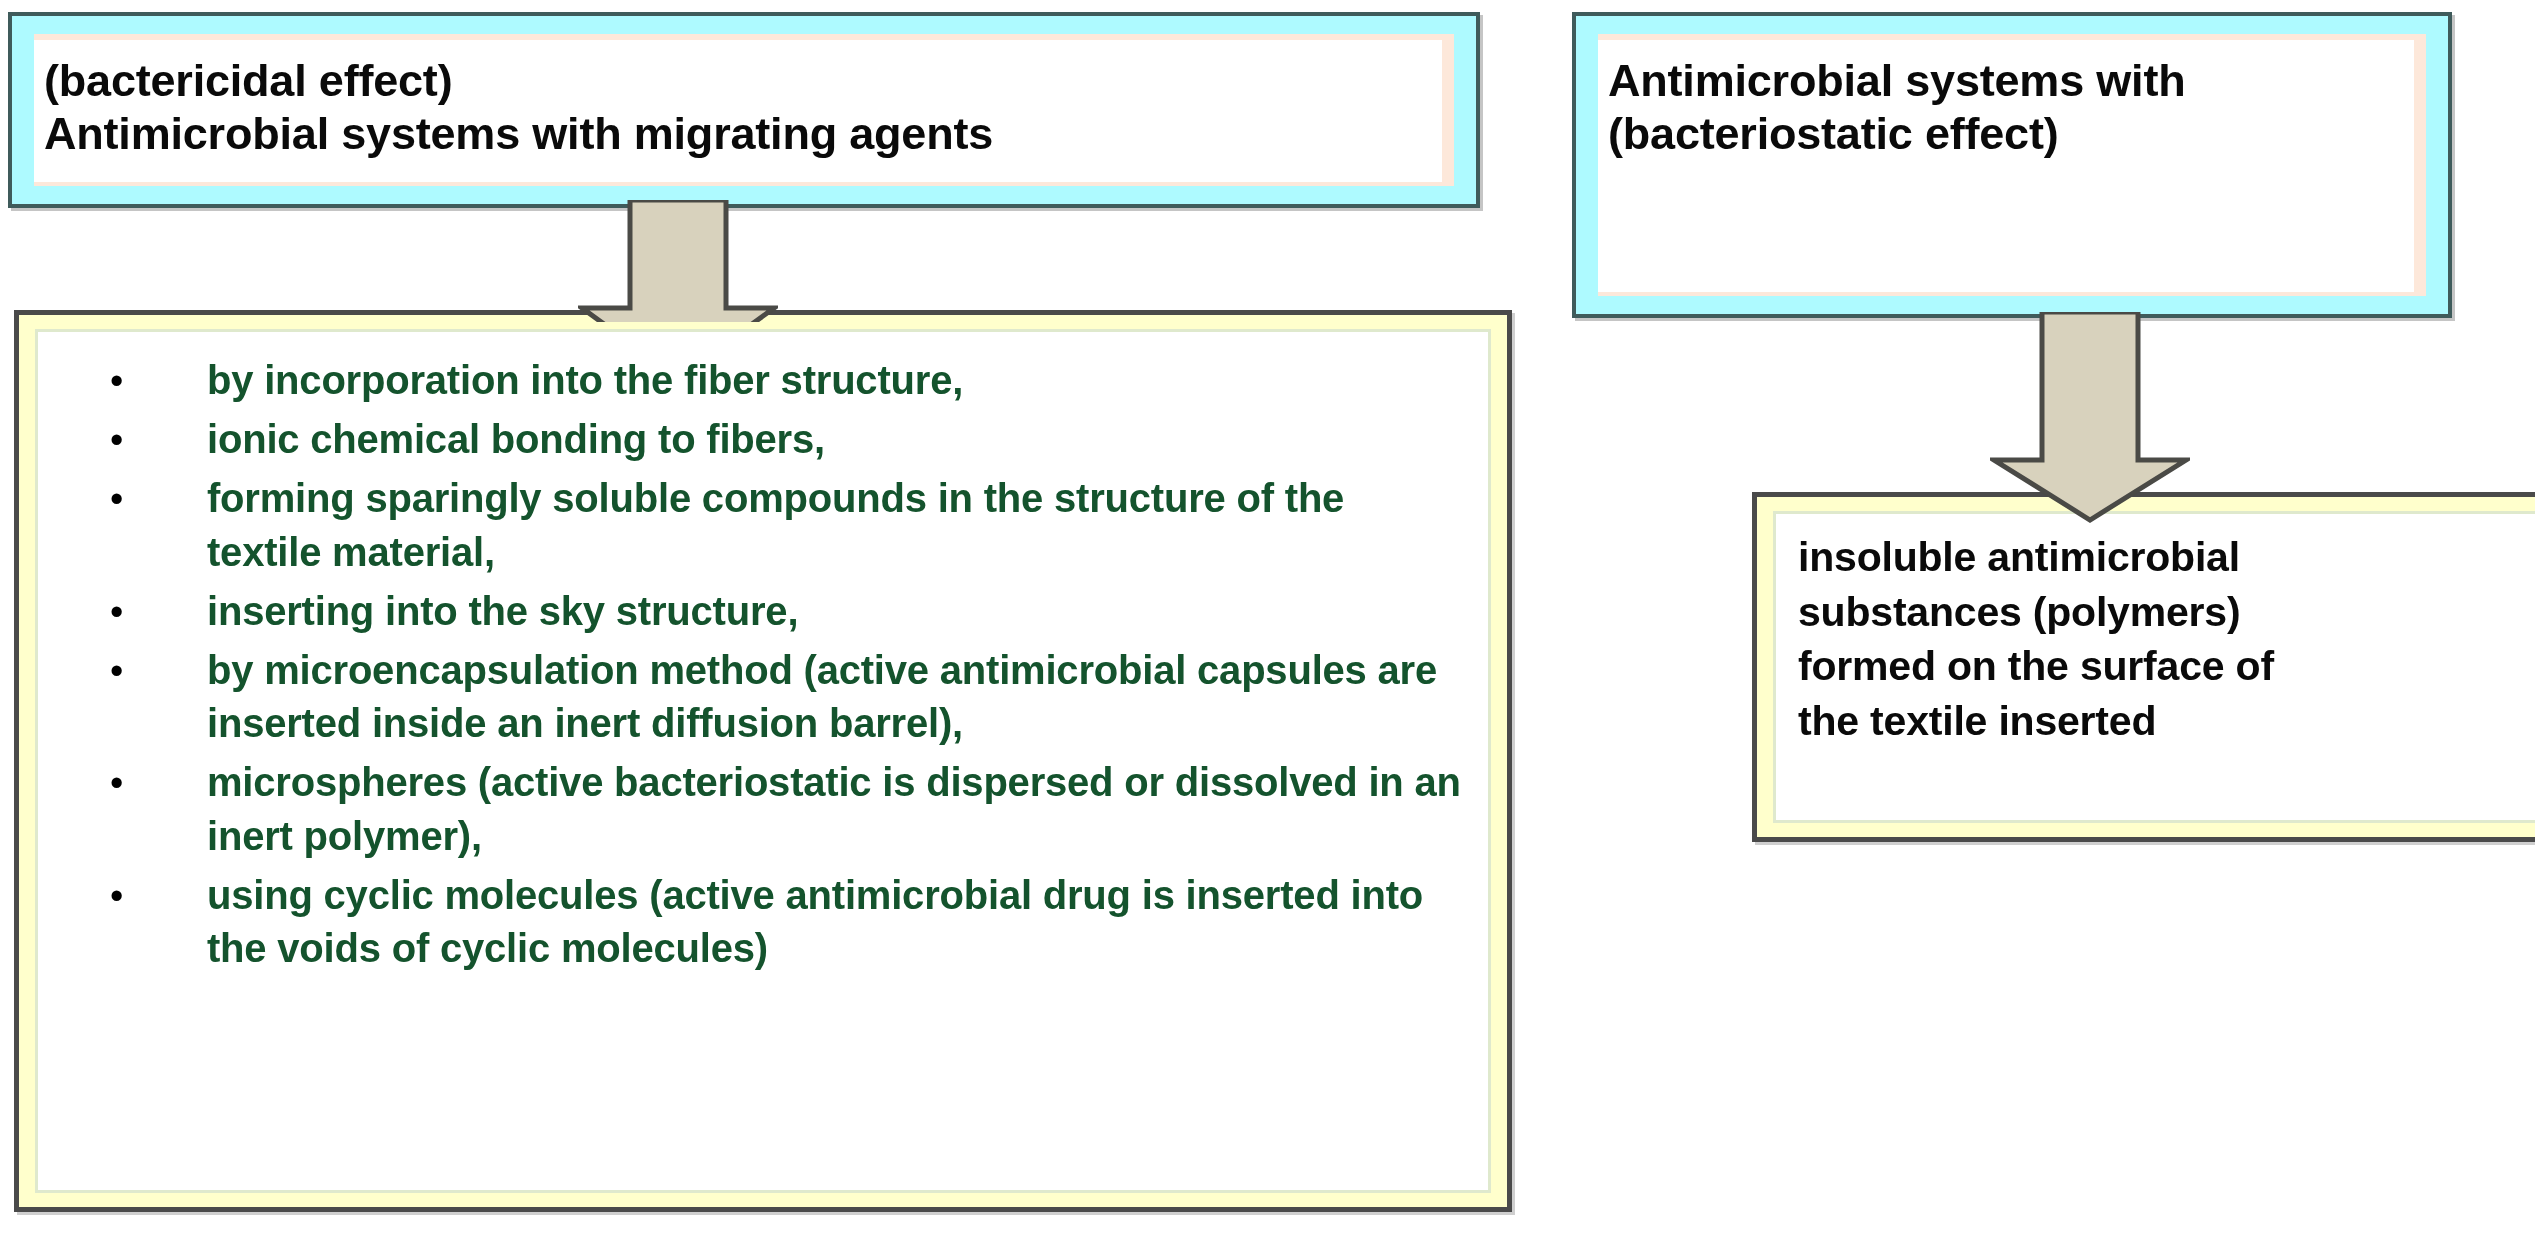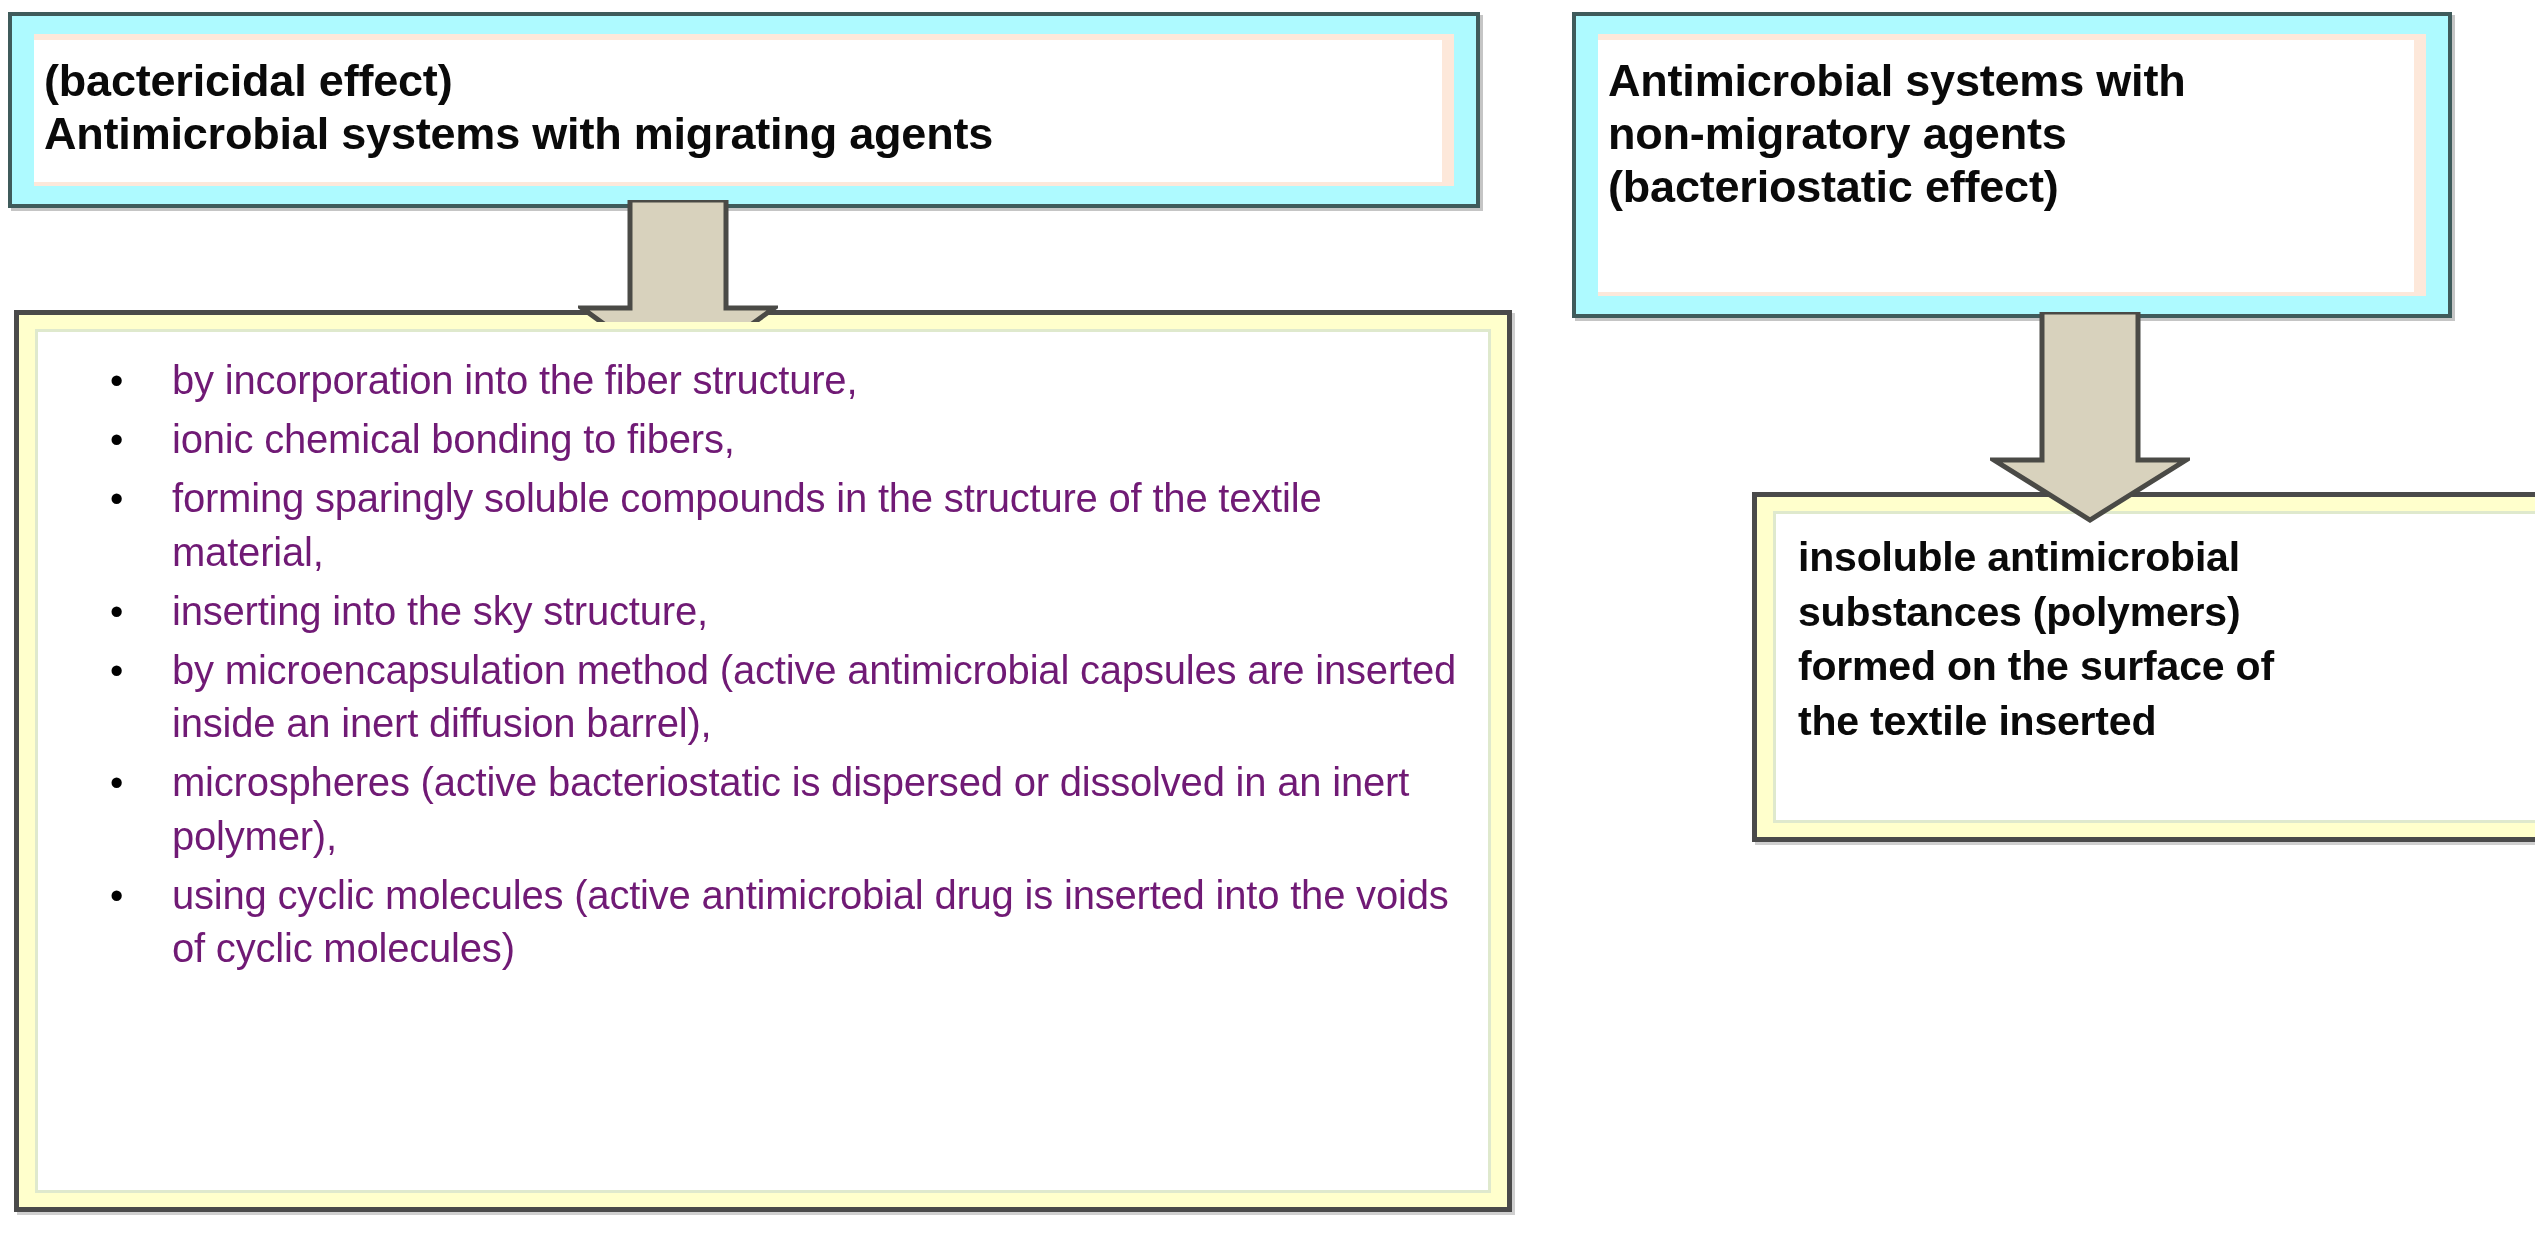--- a/index.html
+++ b/index.html
@@ -91,24 +91,25 @@
     width: 62px;
     font-size: 38px;
     line-height: 1.33;
     color: #000;
     text-align: left;
     padding-top: 2px;
   }
   .bullet-text {
     flex: 1 1 auto;
     font-size: 40px;
-    font-weight: 400;
+    font-weight: 700;
     line-height: 1.33;
-    color: #701a75;
+    color: #14532d;
     letter-spacing: -0.2px;
+    margin-left: 35px;
   }
 
   
   .para {
     position: absolute;
     inset: 0;
     padding: 16px 12px 0 22px;
     box-sizing: border-box;
   }
   .para .line {
@@ -145,21 +146,20 @@
     <div class="line">(bactericidal effect)</div>
     <div class="line">Antimicrobial systems with migrating agents</div>
   </div>
 </div>
 
 <div class="box header-box" id="header-right">
   <div class="inner-peach"></div>
   <div class="inner-white"></div>
   <div class="htext">
     <div class="line">Antimicrobial systems with</div>
-    <div class="line">non-migratory agents</div>
     <div class="line">(bacteriostatic effect)</div>
   </div>
 </div>
 
 <div class="box content-box" id="content-left">
   <div class="band-green"></div>
   <div class="paper">
     <div class="bullets" id="bullet-list">
         <div class="bullet-row">
           <div class="bullet-dot">•</div>

